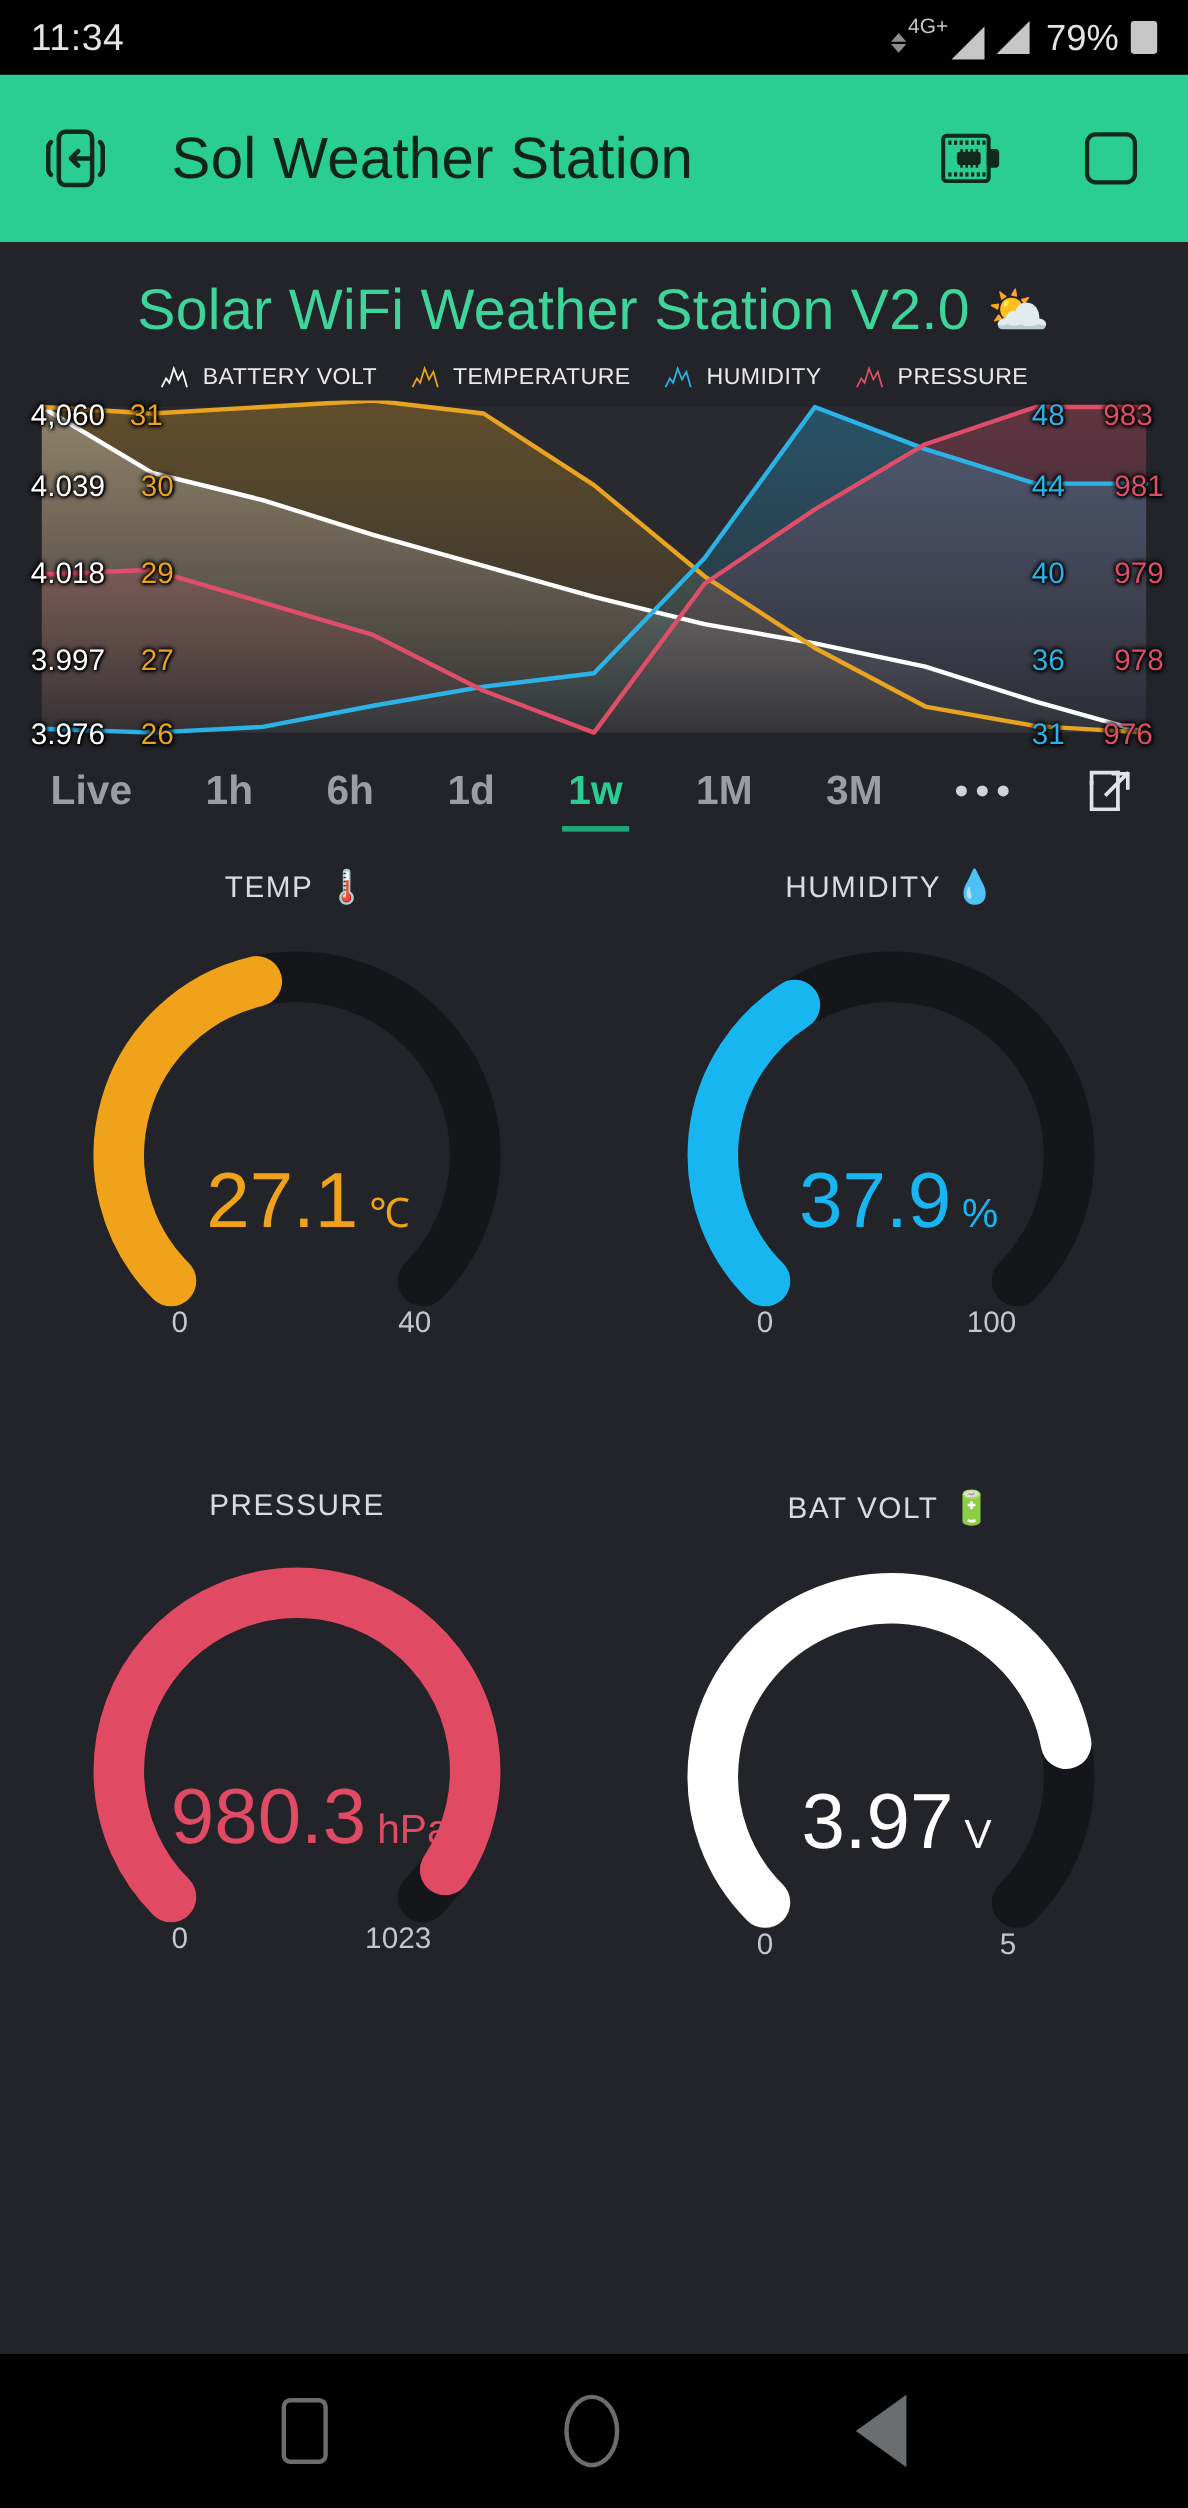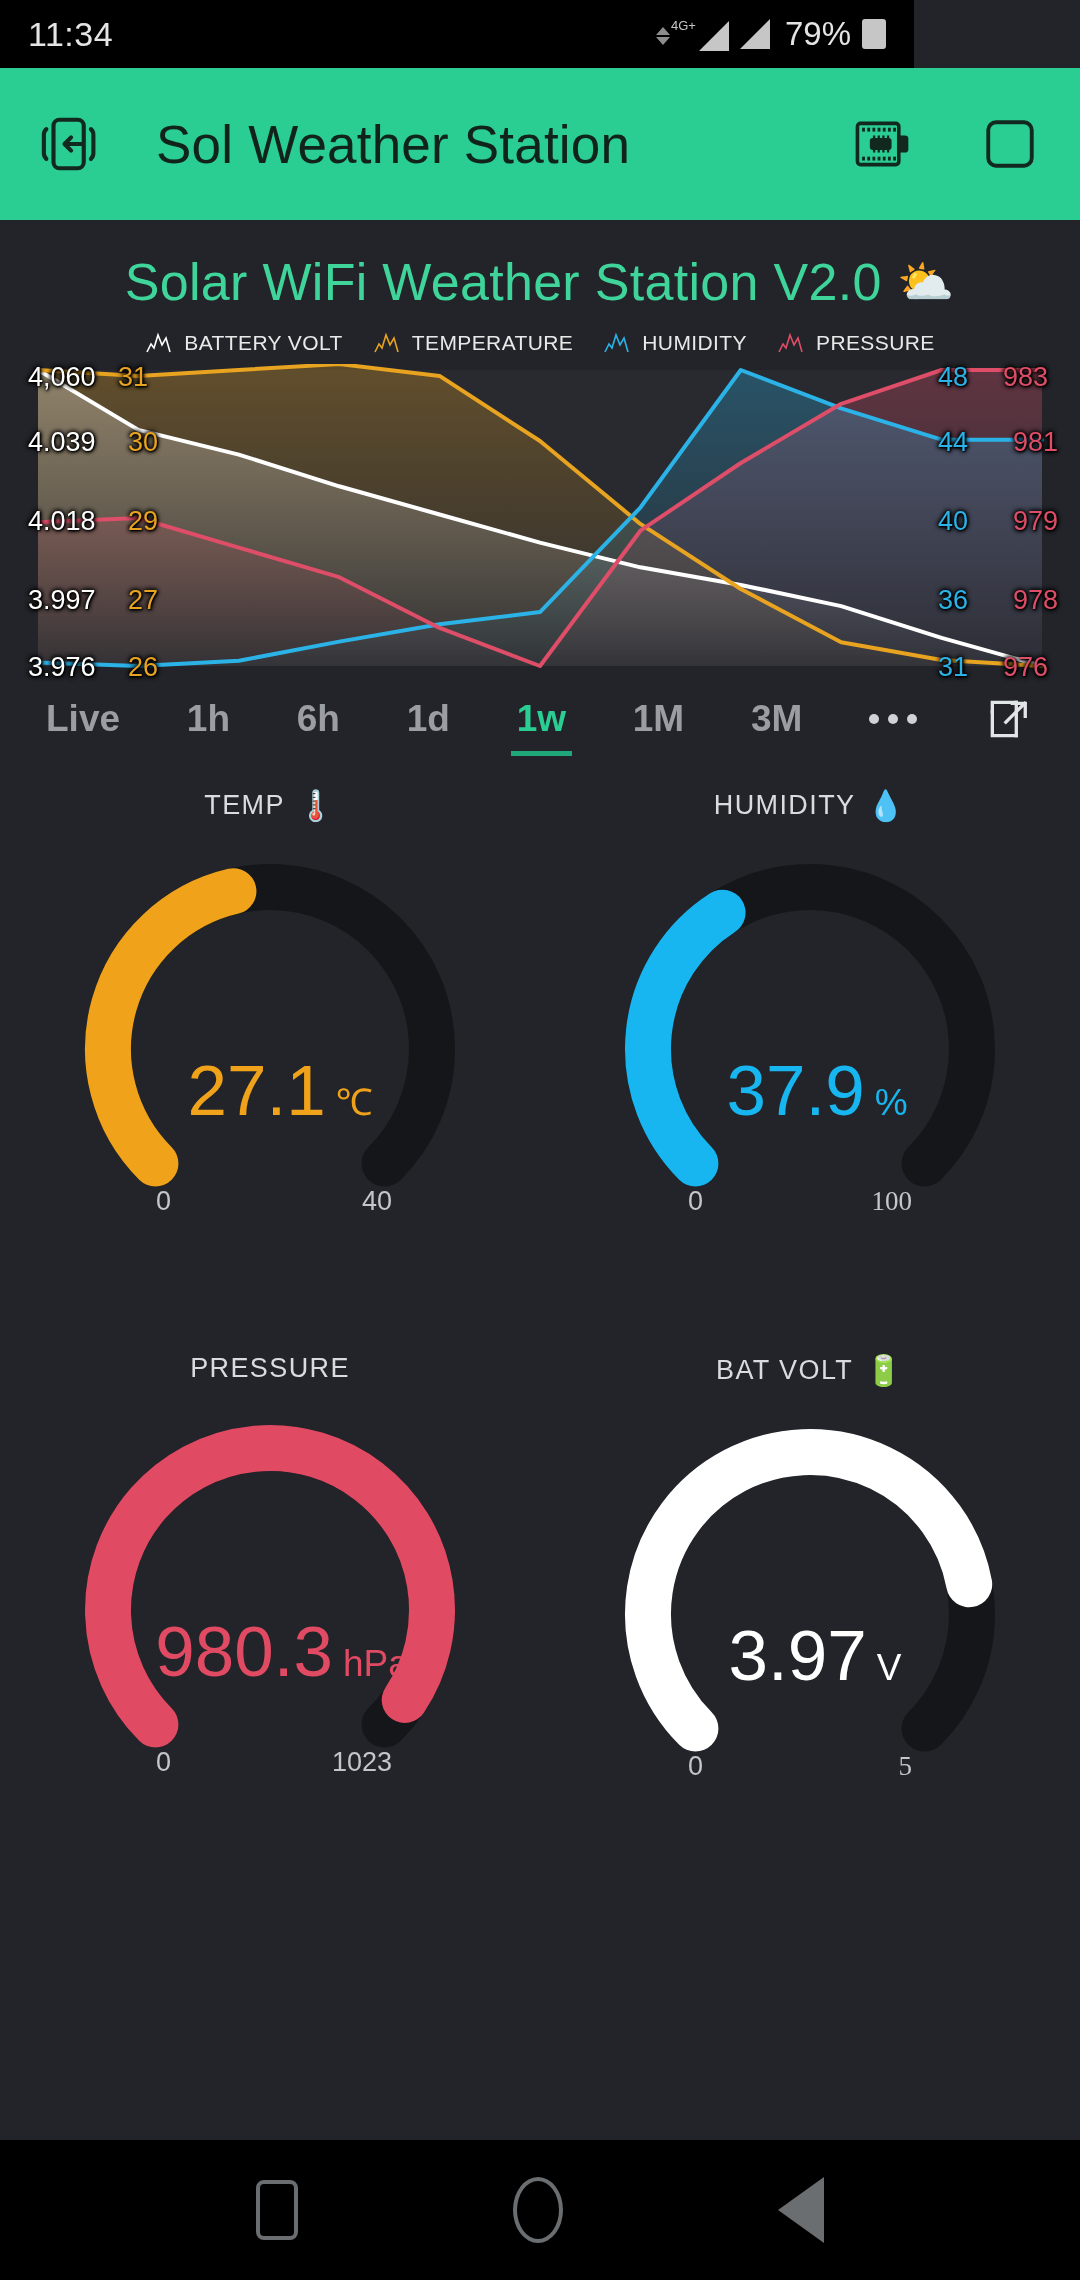--- a/index.html
+++ b/index.html
@@ -6,32 +6,32 @@
   html, body {
     width:1080px; height:2280px;
     background:#000;
     font-family:"Liberation Sans", sans-serif;
     overflow:hidden;
   }
   .phone { position:relative; width:1080px; height:2280px; background:#222429; }
 
   
   .statusbar {
-    position:absolute; top:0; left:0; width:914px; height:68px;
+    position:absolute; top:0; left:0; width:1080px; height:68px;
     background:#000; color:#d9d9d9;
     display:flex; align-items:center; justify-content:space-between;
     padding:0 28px;
   }
   .sb-time { font-size:34px; letter-spacing:.5px; color:#e4e4e4; }
   .sb-right { display:flex; align-items:center; gap:11px; }
   .sb-net { display:flex; align-items:flex-end; gap:3px; }
   .updown { display:flex; flex-direction:column; gap:2px; margin-bottom:6px; }
   .tri-up { width:0;height:0;border-left:7px solid transparent;border-right:7px solid transparent;border-bottom:8px solid #8d8d8d; }
   .tri-dn { width:0;height:0;border-left:7px solid transparent;border-right:7px solid transparent;border-top:8px solid #8d8d8d; }
-  .gen-label { font-size:13px; color:#c6c6c6; margin-bottom:18px; margin-left:-2px;}
+  .gen-label { font-size:19px; color:#c6c6c6; margin-bottom:18px; margin-left:-2px;}
   .sig { width:0;height:0;border-left:30px solid transparent;border-bottom:30px solid #c6c6c6; }
   .sb-batt-pct { font-size:33px; color:#e4e4e4; margin-left:4px;}
   .sb-batt { width:24px;height:30px;background:#c6c6c6;border-radius:3px; }
 
   
   .appbar {
     position:absolute; top:68px; left:0; width:1080px; height:152px;
     background:#2BCE92;
     display:flex; align-items:center; padding:0 34px;
   }
@@ -89,21 +89,21 @@
   .g-body { position:relative; width:100%; height:470px; }
   .g-svg { position:absolute; left:50%; top:8px; transform:translateX(-50%); }
   .g-val {
     position:absolute; left:0; right:0; top:232px; text-align:center;
     display:flex; align-items:baseline; justify-content:center; gap:10px;
   }
   .g-num { font-size:71px; line-height:1; font-weight:300;text-align:right; }
   .g-unit { font-size:37px; font-weight:300; }
   .g-min, .g-max { position:absolute; color:#c3c6ca; font-size:27px; bottom:76px; }
   .g-min { left:156px; } .g-max { right:148px; }
-  .g-min2 { left:148px; } .g-max2 { right:168px;font-family:Liberation Serif, serif; }
+  .g-min2 { left:148px; } .g-max2 { right:156px; }
 
   
   .navbar {
     position:absolute; bottom:0; left:0; width:1080px; height:140px; background:#000;
     display:flex; align-items:center; justify-content:center; gap:215px;
   }
   .nav-rect { width:42px;height:60px;border:4px solid #6b6e71;border-radius:8px; }
   .nav-circ { width:50px;height:66px;border:4px solid #6b6e71;border-radius:50%; }
   .nav-tri { width:0;height:0;border-top:33px solid transparent;border-bottom:33px solid transparent;border-right:46px solid #6b6e71; }
 </style>

